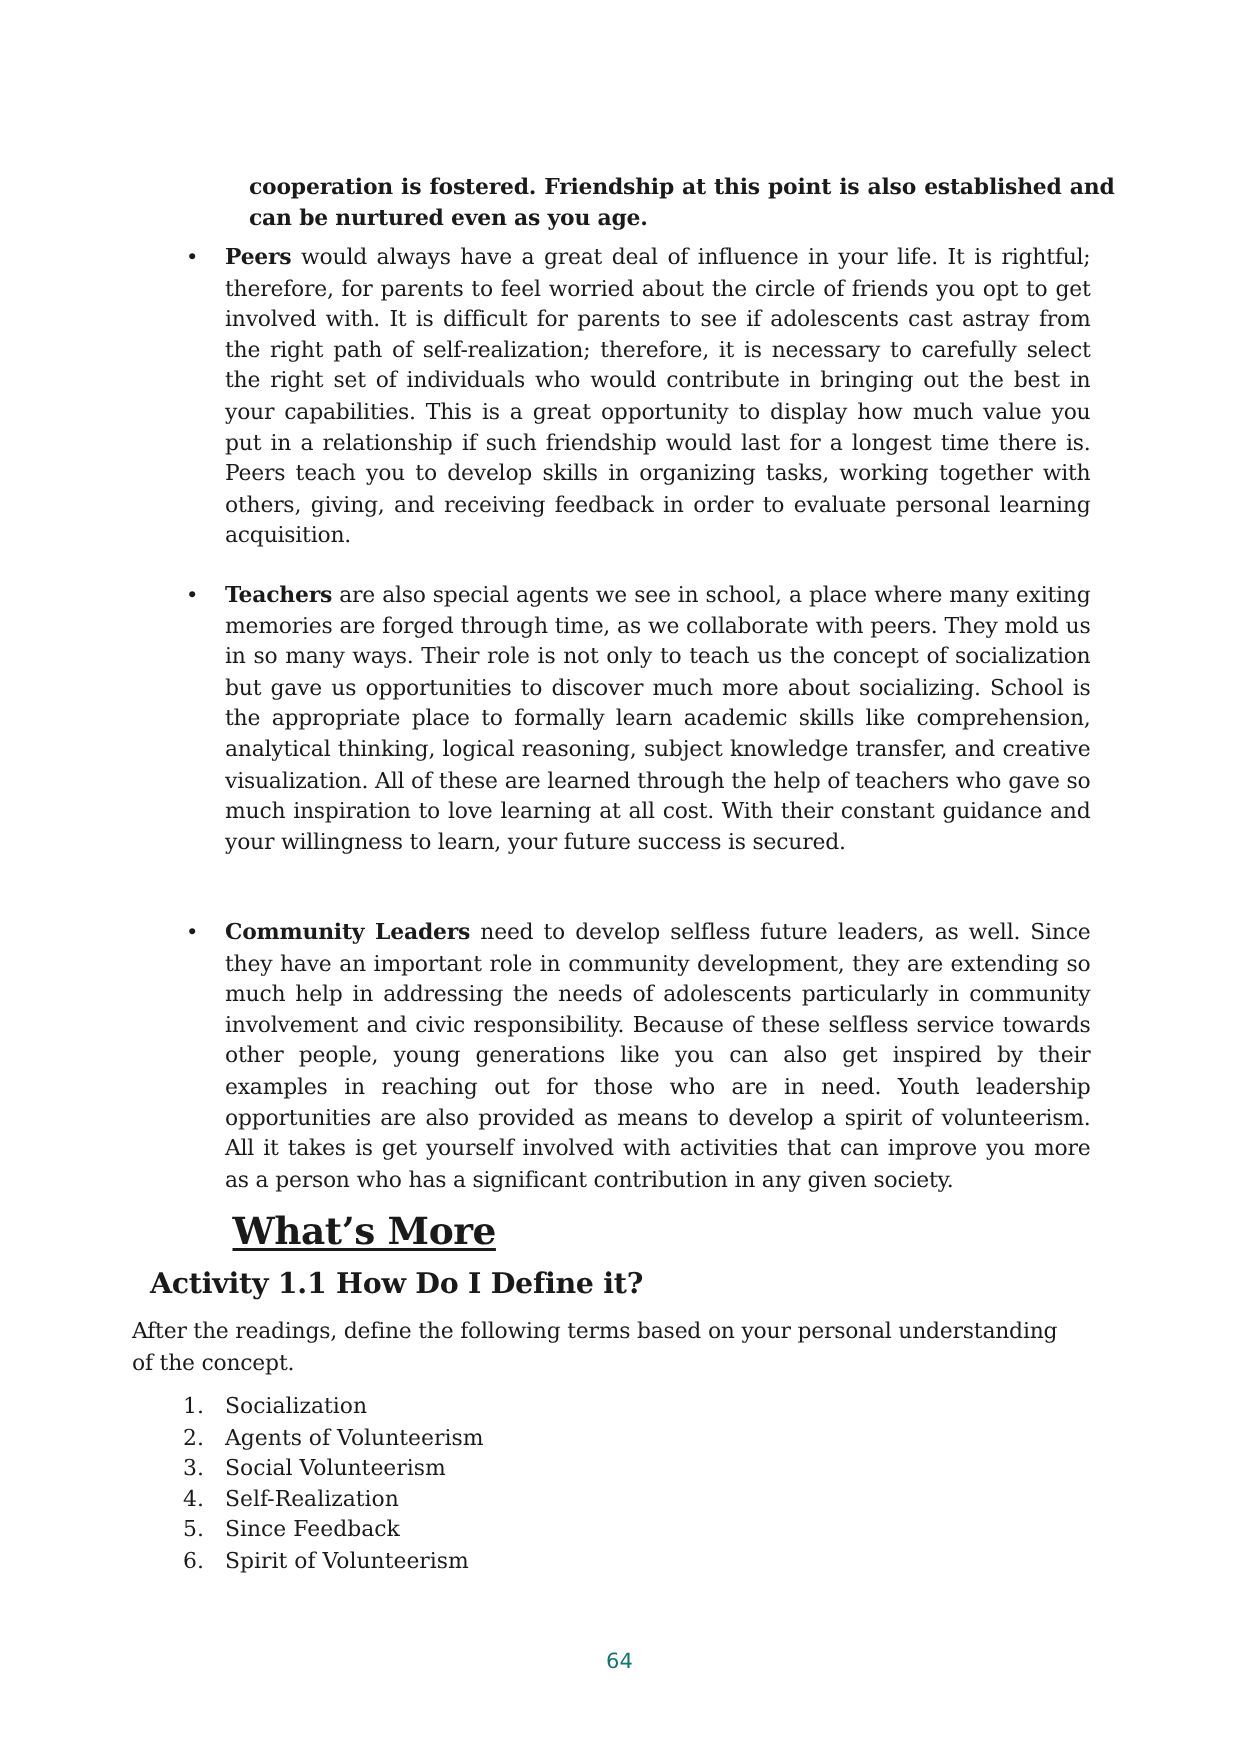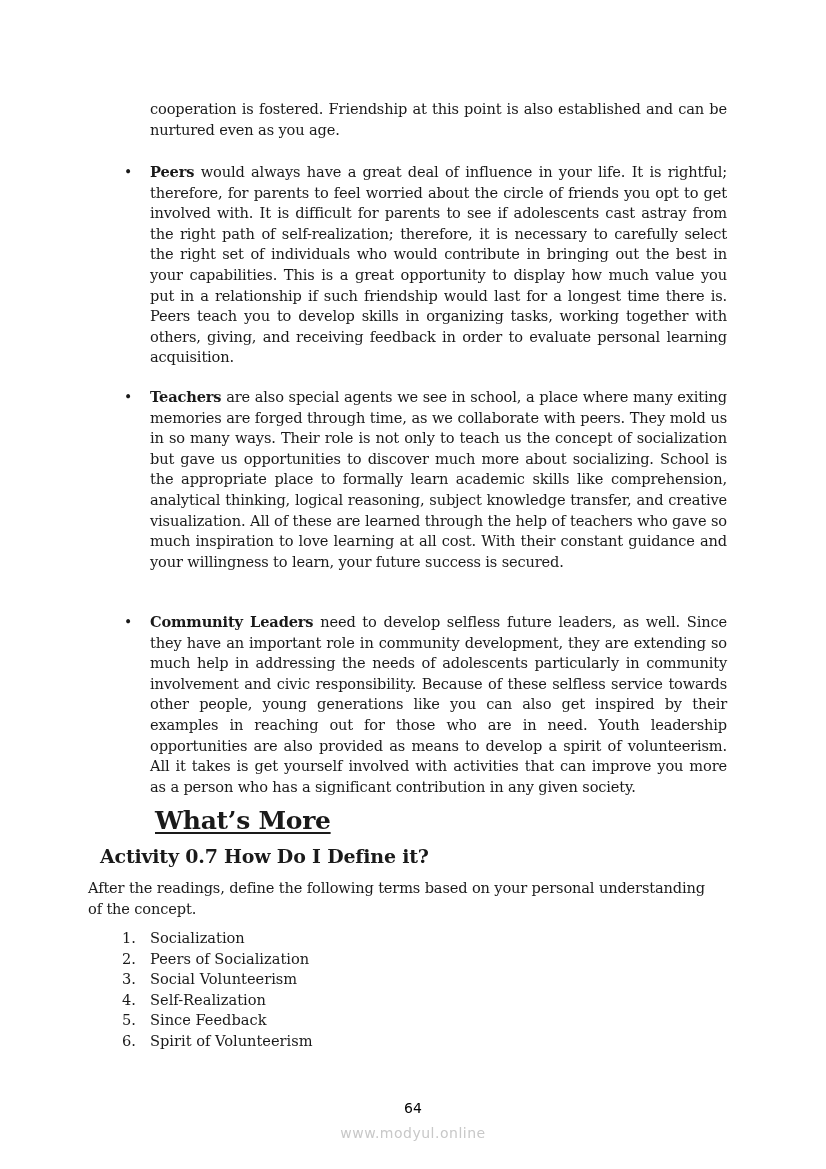--- a/index.html
+++ b/index.html
@@ -17,76 +17,75 @@
                     letter-spacing: -0.3px; margin-left: 48px; }
     .h-activity { position: absolute; left: 100px; top: 845px; font-size: 19px; font-weight: bold;
                   letter-spacing: -0.2px; }
     .instructions { position: absolute; left: 88px; top: 878px; width: 628px; font-size: 14.6px;
                     line-height: 20.6px; letter-spacing: -0.15px; }
     .term-list { position: absolute; left: 122px; top: 928px; margin: 0; padding: 0; list-style: none;
                  font-size: 14.6px; line-height: 20.6px; }
     .term-list li { display: flex; }
     .term-list .num { width: 28px; }
     .page-number { position: absolute; left: 0; width: 826px; top: 1100px; text-align: center;
-                   font-family: "DejaVu Sans", "Liberation Sans", sans-serif; font-size: 14px; color: #000000; }
+                   font-family: "DejaVu Sans", "Liberation Sans", sans-serif; font-size: 14px; color: #0f766e; }
     .watermark { position: absolute; left: 0; width: 826px; top: 1125px; text-align: center;
                  font-family: "DejaVu Sans", "Liberation Sans", sans-serif; font-size: 14px; color: #c8c8c8;
                  letter-spacing: 0.5px; }
   </style>
 </head>
 <body>
 
 <div class="page">
 
-  <p class="para" style="top:99px; margin:0;">cooperation is fostered.  Friendship at this point is also established and can be nurtured even as you age.</p>
+  <p class="para" style="top:99px; margin:16px;font-weight:bold;">cooperation is fostered.  Friendship at this point is also established and can be nurtured even as you age.</p>
 
   <div class="bullet-block" style="top:162px;">
     <span class="bullet-dot">•</span>
     <span class="term">Peers</span><span> would always have a great deal of influence in your life.  It is rightful; therefore, for parents to feel worried about the circle of friends you opt to get involved with.  It is difficult for parents to see if adolescents cast astray from the right path of self-realization; therefore, it is necessary to carefully select the right set of individuals who would contribute in bringing out the best in your capabilities.  This is a great opportunity to display how much value you put in a relationship if such friendship would last for a longest time there is.  Peers teach you to develop skills in organizing tasks, working together with others, giving, and receiving feedback in order to evaluate personal learning acquisition.</span>
   </div>
 
   <div class="bullet-block" style="top:387px;">
     <span class="bullet-dot">•</span>
     <span class="term">Teachers</span><span> are also special agents we see in school, a place where many exiting memories are forged through time, as we collaborate with peers.  They mold us in so many ways.  Their role is not only to teach us the concept of socialization but gave us opportunities to discover much more about socializing.  School is the appropriate place to formally learn academic skills like comprehension, analytical thinking, logical reasoning, subject knowledge transfer, and creative visualization. All of these are learned through the help of teachers who gave so much inspiration to love learning at all cost. With their constant guidance and your willingness to learn, your future success is secured.</span>
   </div>
 
   <div class="bullet-block" style="top:612px;">
     <span class="bullet-dot">•</span>
     <span class="term">Community Leaders</span><span> need to develop selfless future leaders, as well.  Since they have an important role in community development, they are extending so much help in addressing the needs of adolescents particularly in community involvement and civic responsibility.  Because of these selfless service towards other people, young generations like you can also get inspired by their examples in reaching out for those who are in need.  Youth leadership opportunities are also provided as means to develop a spirit of volunteerism.  All it takes is get yourself involved with activities that can improve you more as a person who has a significant contribution in any given society.</span>
   </div>
 
   <div class="h-whats-more">What’s More</div>
 
-  <div class="h-activity">Activity 0.7 How Do I Define it?</div>
+  <div class="h-activity">Activity 1.1 How Do I Define it?</div>
 
   <p class="instructions" style="margin:0;">After the readings, define the following terms based on your personal understanding of the concept.</p>
 
   <ol class="term-list">
     <li>
         <span class="num">1.</span>
         <span>Socialization</span>
       </li>
     <li>
         <span class="num">2.</span>
-        <span>Peers of Socialization</span>
+        <span>Agents of Volunteerism</span>
       </li>
     <li>
         <span class="num">3.</span>
         <span>Social Volunteerism</span>
       </li>
     <li>
         <span class="num">4.</span>
         <span>Self-Realization</span>
       </li>
     <li>
         <span class="num">5.</span>
         <span>Since Feedback</span>
       </li>
     <li>
         <span class="num">6.</span>
         <span>Spirit of Volunteerism</span>
       </li>
   </ol>
 
   <div class="page-number">64</div>
-  <div class="watermark">www.modyul.online</div>
 
 </div>
 
 </body></html>

